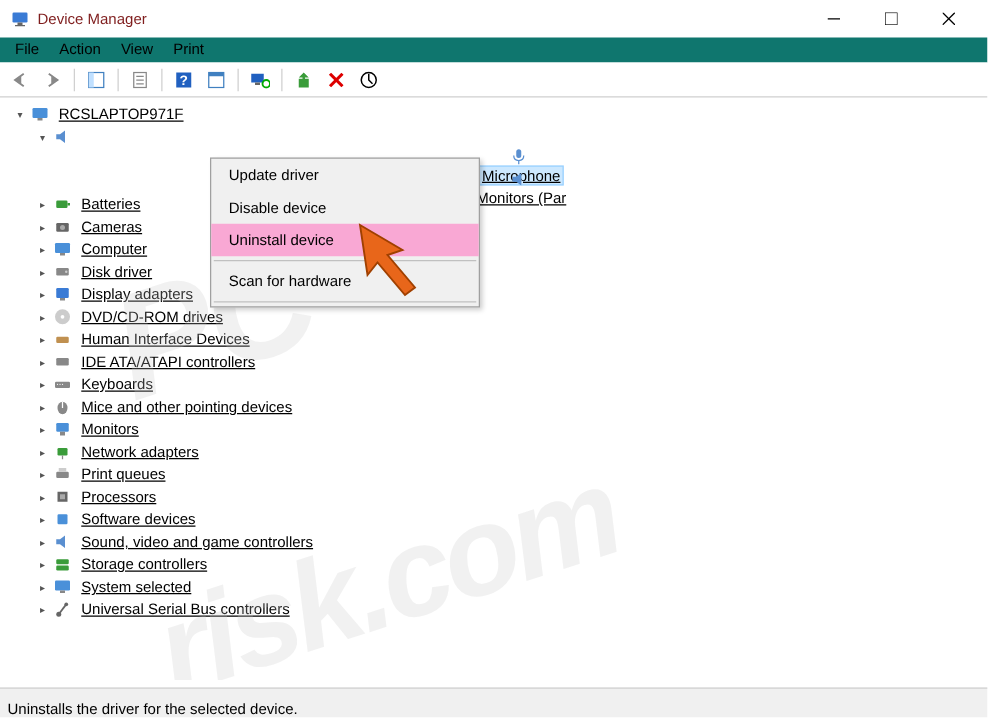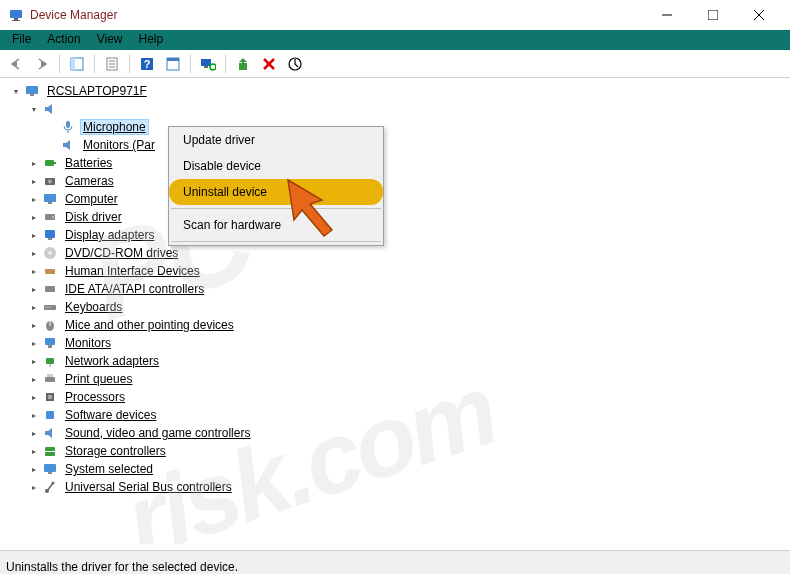--- a/index.html
+++ b/index.html
@@ -18,25 +18,25 @@
 .tool-btn { width: 24px; height: 22px; display: flex; align-items: center; justify-content: center; border: 1px solid transparent; }
 .tool-sep { width: 1px; height: 18px; background: #d0d0d0; margin: 0 3px; }
 
 .tree-container { position: relative; height: 466px; overflow: auto; padding: 4px 0 4px 8px; background: #fff; }
 .tree-node { display: flex; align-items: center; height: 18px; font-size: 12px; color: #000; white-space: nowrap; }
 .tree-expander { width: 16px; height: 16px; display: flex; align-items: center; justify-content: center; font-size: 8px; color: #555; }
 .tree-icon { width: 16px; height: 16px; margin-right: 4px; display: flex; align-items: center; justify-content: center; }
 .tree-label { padding: 1px 3px; text-decoration: underline; }
 .tree-label.selected { background: #cce8ff; border: 1px solid #99d1ff; padding: 0 2px; }
 .indent-1 { padding-left: 18px; }
-.indent-2 { padding-left: 36px; }
+.indent-2 { padding-left: 36px; flex-direction: column; }
 
 .context-menu { position: absolute; top: 126px; left: 168px; width: 216px; background: #f0f0f0; border: 1px solid #a0a0a0; box-shadow: 2px 2px 4px rgba(0,0,0,0.2); z-index: 100; }
 .ctx-item { padding: 6px 14px; font-size: 12px; color: #000; }
-.ctx-item.highlighted { background: #eab308; border-radius: 12px; }
+.ctx-item.highlighted { background: #f9a8d4; }
 .ctx-sep { height: 1px; background: #c0c0c0; margin: 3px 2px; }
 .ctx-item.bold { font-weight: bold; }
 
 .statusbar { position: absolute; bottom: 0; left: 0; right: 0; height: 24px; border-top: 1px solid #d0d0d0; display: flex; align-items: flex-end; padding: 0 6px; font-size: 12px; background: #f0f0f0; }
 .statusbar > span { margin-top: 2px; }
 
 .arrow-cursor { position: absolute; top: 172px; left: 280px; z-index: 200; }
 
 
 .watermark { position: absolute; top: 110px; left: 90px; font-size: 120px; font-weight: bold; font-style: italic; color: rgba(200,200,200,0.25); transform: rotate(-18deg); pointer-events: none; z-index: 1; letter-spacing: -4px; }
@@ -71,21 +71,21 @@
           <line x1="10" y1="0" x2="0" y2="10" stroke="#000" stroke-width="1"></line>
         </svg>
       </div>
   </div>
 </div>
 
 <div class="menubar">
   <div class="menu-item">File</div>
   <div class="menu-item">Action</div>
   <div class="menu-item">View</div>
-  <div class="menu-item">Help</div>
+  <div class="menu-item">Print</div>
 </div>
 
 <div class="toolbar">
   <div class="tool-btn">
       <svg width="14" height="12">
         <path d="M10 1 L3 6 L10 11" fill="none" stroke="#888" stroke-width="1.5"></path>
         <path d="M8 3 L3 6 L8 9 Z" fill="#888"></path>
       </svg>
     </div>
   <div class="tool-btn">

